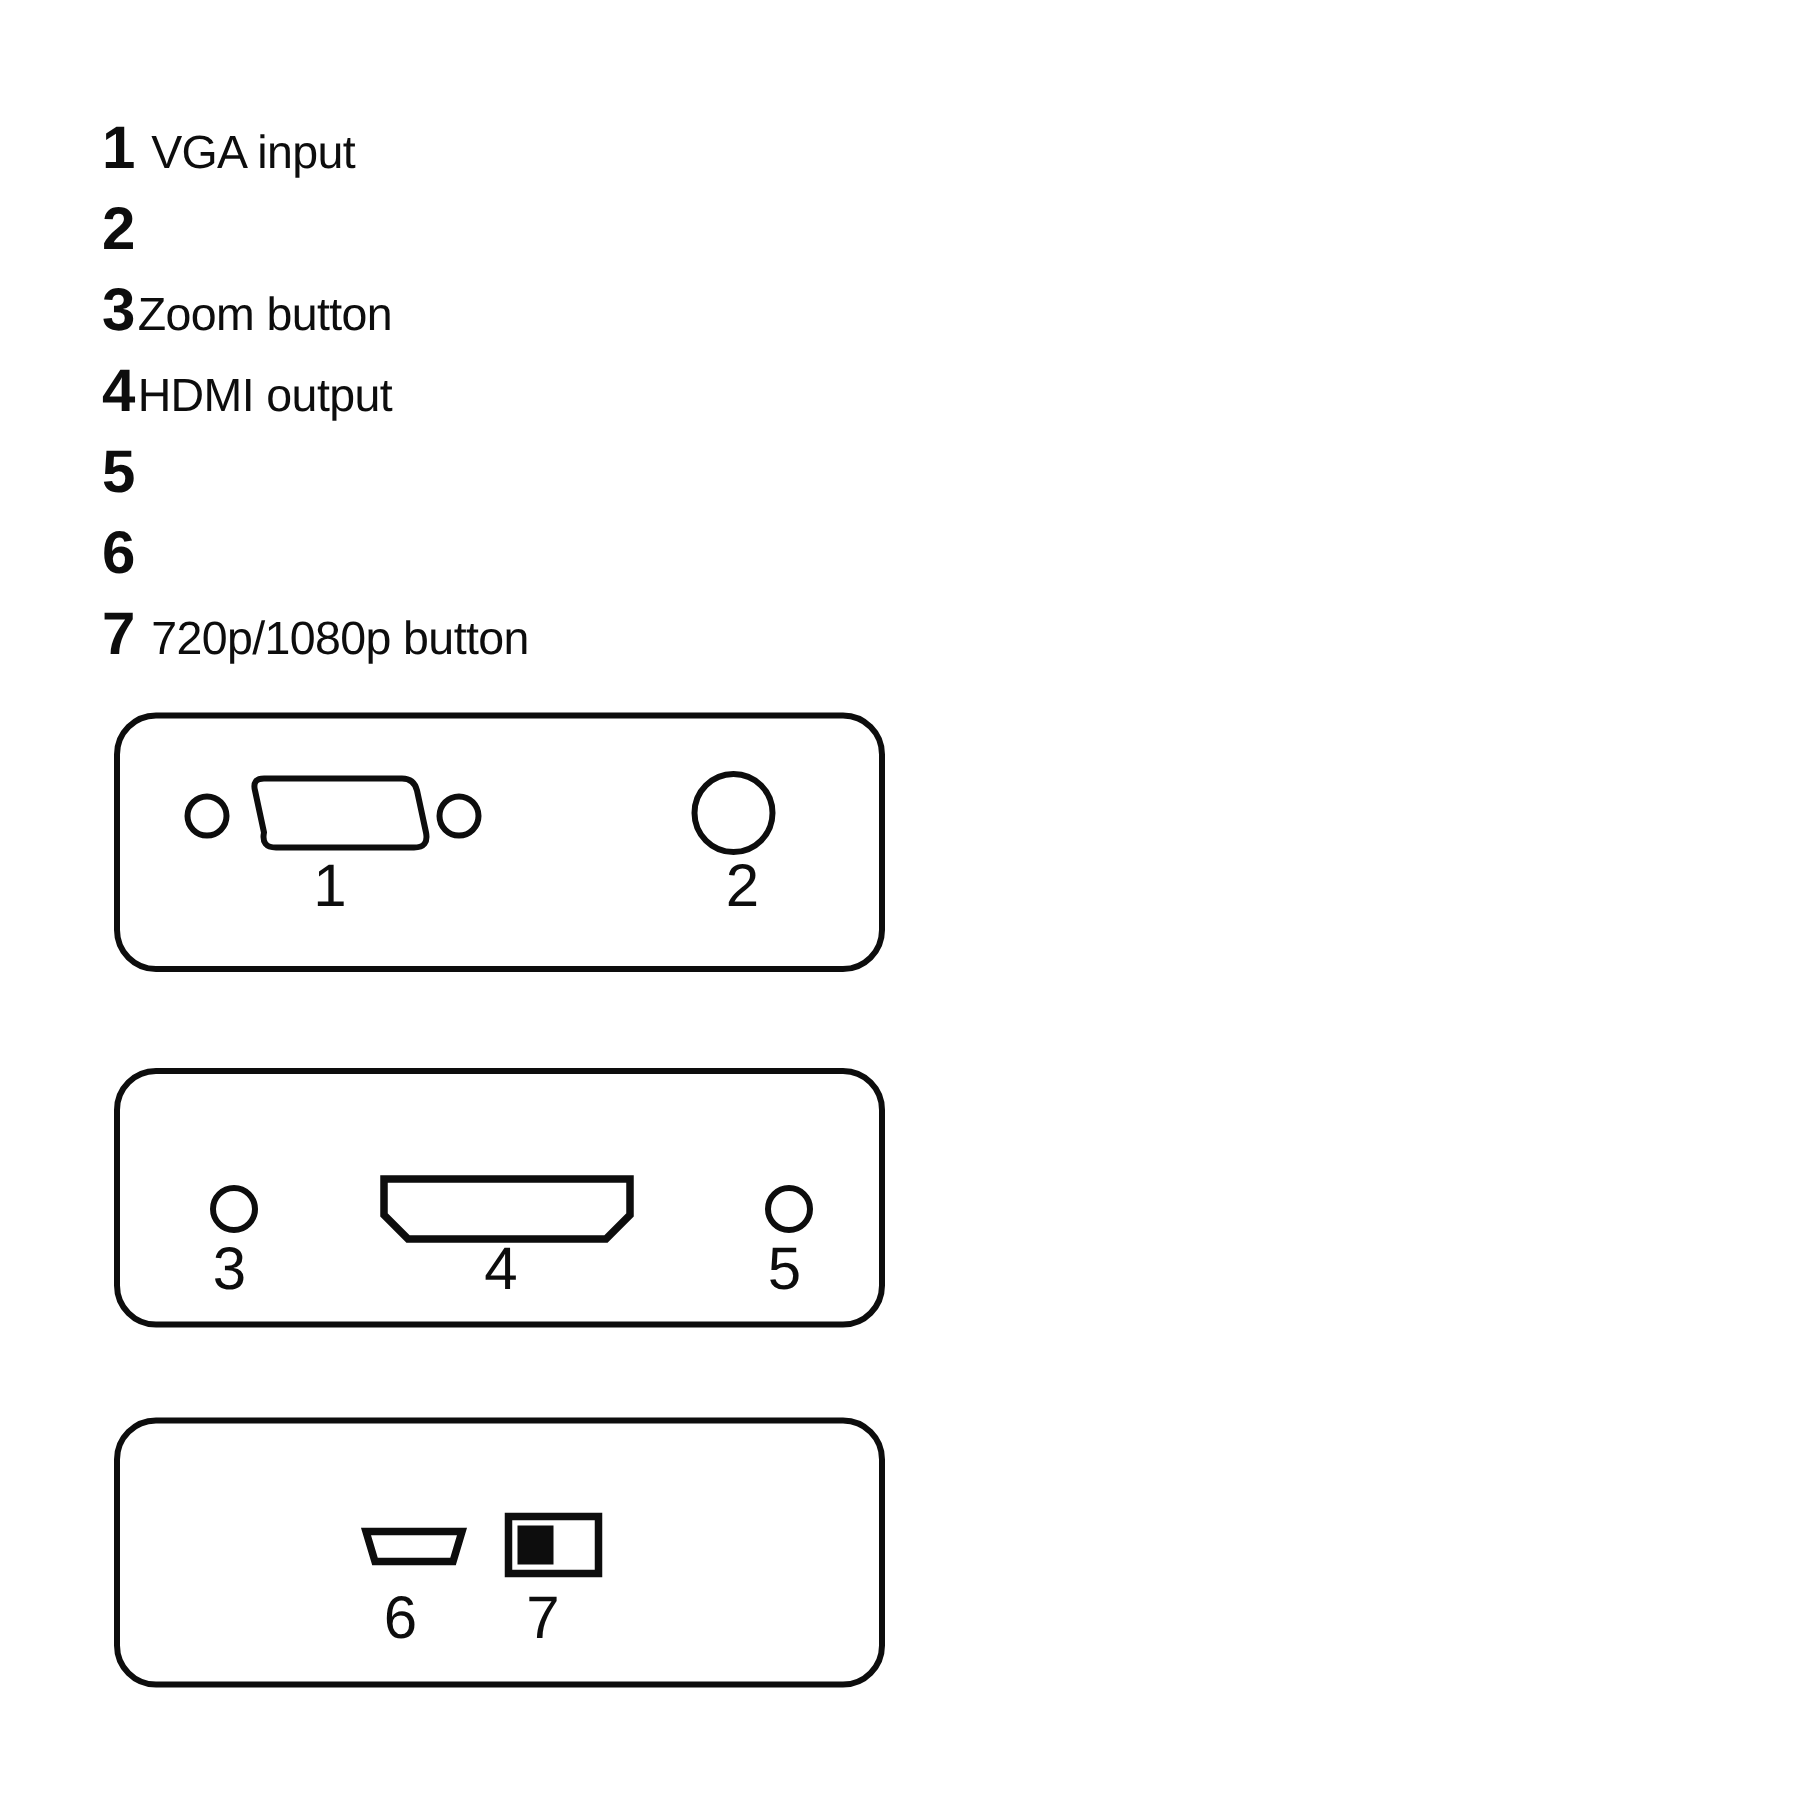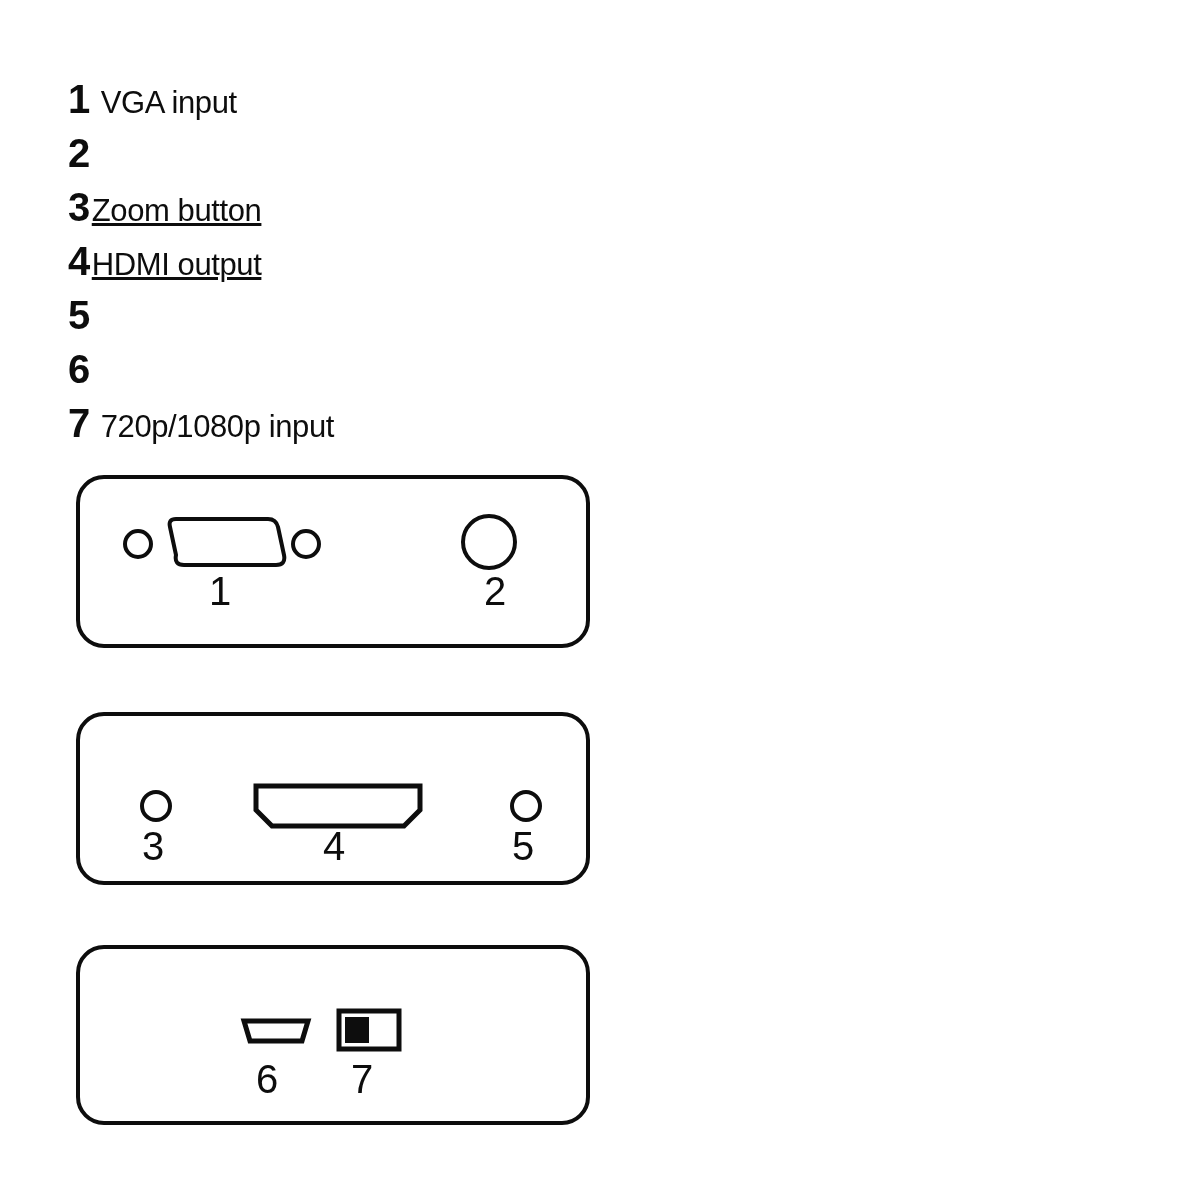--- a/index.html
+++ b/index.html
@@ -34,21 +34,21 @@
     font-weight: 700;
     font-size: 40px;
     letter-spacing: -0.5px;
   }
   .legend-label {
     font-weight: 400;
     font-size: 31px;
     letter-spacing: -0.4px;
   }
   .gap-wide  { margin-left: 11px; }
-  .gap-none  { margin-left: 2px; text-decoration: underline; }
+  .gap-none  { margin-left: 2px; }
 
   
   .panel {
     position: absolute;
     left: 76px;
     width: 514px;
     border: 4px solid #0d0d0d;
     border-radius: 28px;
     box-sizing: border-box;
     background: #ffffff;
@@ -115,21 +115,21 @@
   <div class="legend-row">
     <span class="legend-num">5</span>
   </div>
 
   <div class="legend-row">
     <span class="legend-num">6</span>
   </div>
 
   <div class="legend-row">
     <span class="legend-num">7</span>
-    <span class="legend-label gap-wide">720p/1080p input</span>
+    <span class="legend-label gap-wide">720p/1080p button</span>
   </div>
 
 </div>
 
 <div class="panel" id="panel-1">
 
   <svg class="port-svg" id="vga-port" width="200" height="62" viewBox="0 0 200 62">
     <circle cx="16" cy="33" r="13" fill="none" stroke="#0d0d0d" stroke-width="4"></circle>
     <path d="M 48 8 L 140 8 Q 148 8 150 16 L 156 44 Q 158 54 148 54 L 56 54 Q 46 54 48 44 L 42 16 Q 40 8 48 8 Z" fill="none" stroke="#0d0d0d" stroke-width="4" stroke-linejoin="round" transform="translate(6,0)"></path>
     <circle cx="184" cy="33" r="13" fill="none" stroke="#0d0d0d" stroke-width="4"></circle>

